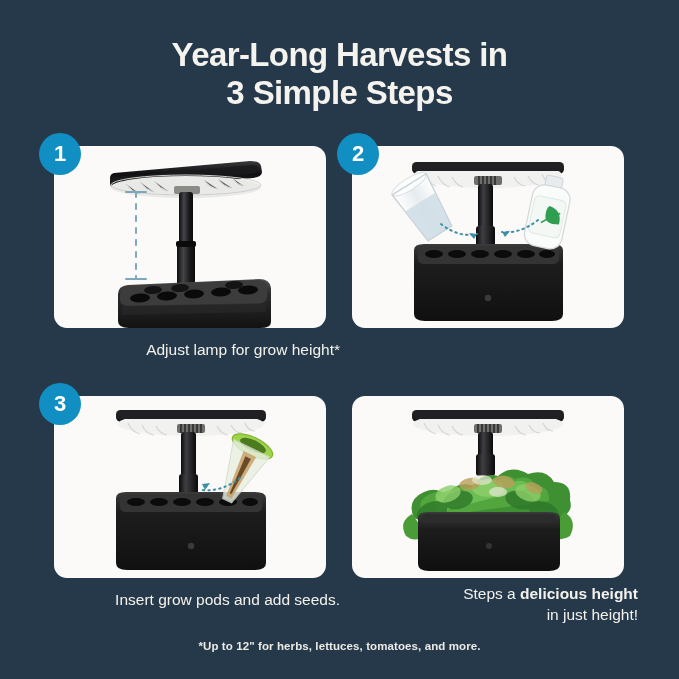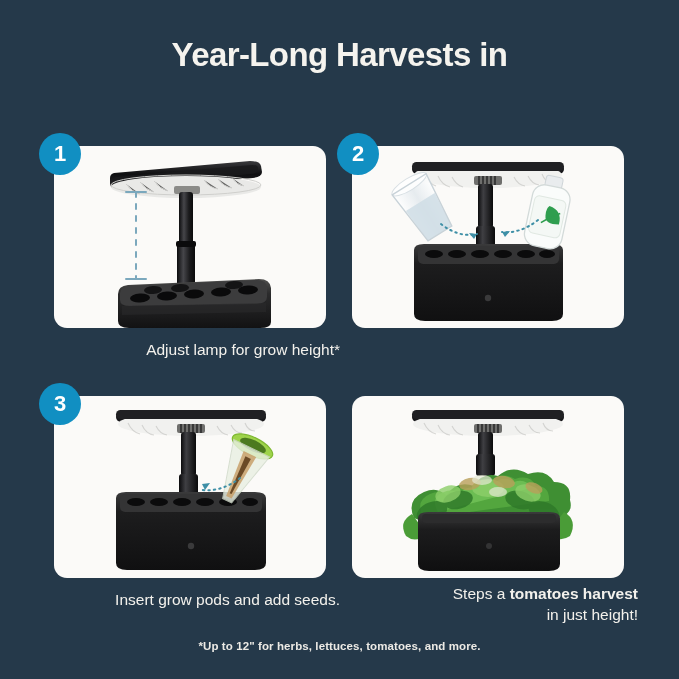--- a/index.html
+++ b/index.html
@@ -75,20 +75,21 @@
   
   .greens{position:absolute;}
 </style>
 </head>
 <body>
 
 <div class="page">
 
   <div class="title">
     <span>Year-Long Harvests in</span>
+    <span class="l2">3 Simple Steps</span>
   </div>
 
   <div class="card c1">
     <div class="stage">
       <svg class="ill" viewBox="0 0 272 182">
         <defs>
           <linearGradient id="g1tub" x1="0" y1="0" x2="0" y2="1">
             <stop offset="0" stop-color="#50504f"></stop>
               <stop offset="0.3" stop-color="#2b2b2c"></stop>
               <stop offset="1" stop-color="#121213"></stop>
@@ -402,19 +403,19 @@
 
         <g>
           <path d="M66 122 Q66 116 76 116 L197 116 Q208 116 208 122 L208 168 Q208 175 197 175 L77 175 Q66 175 66 168 Z" fill="url(#g4tub)"></path>
           <rect x="70" y="118" width="134" height="9" rx="4" fill="#2c2c2d"></rect>
           <circle cx="137" cy="150" r="3" fill="#333334"></circle>
         </g>
       </svg>
     </div>
   </div>
   <div class="caption cap4">
-    <span>Steps a </span><b>tomatoes harvest</b><br>
+    <span>Steps a </span><b>delicious height</b><br>
     <span>in just height!</span>
   </div>
 
   <div class="footnote">*Up to 12" for herbs, lettuces, tomatoes, and more.</div>
 
 </div>
 
 </body></html>

